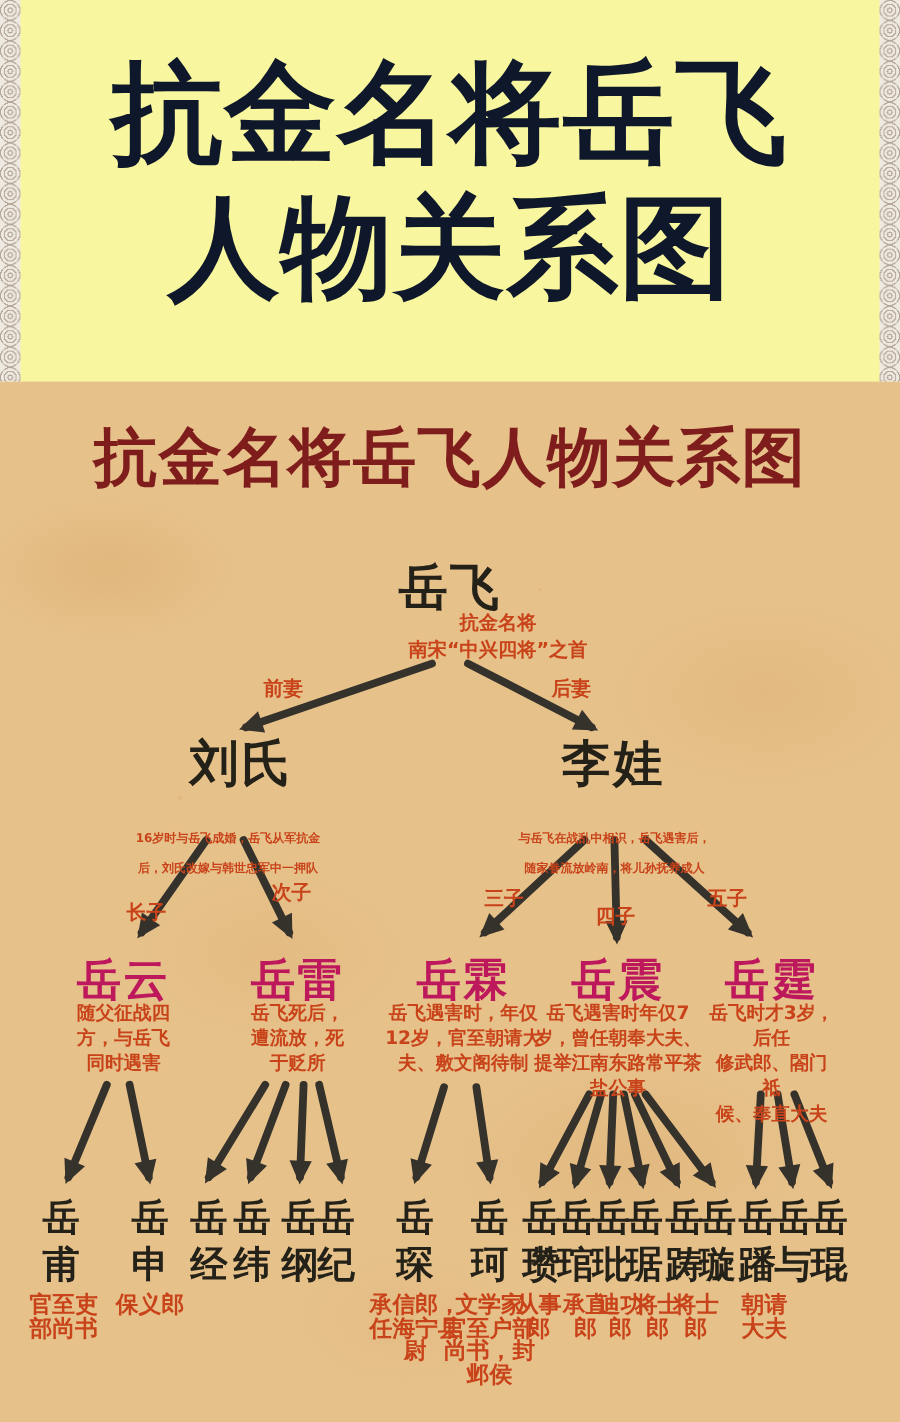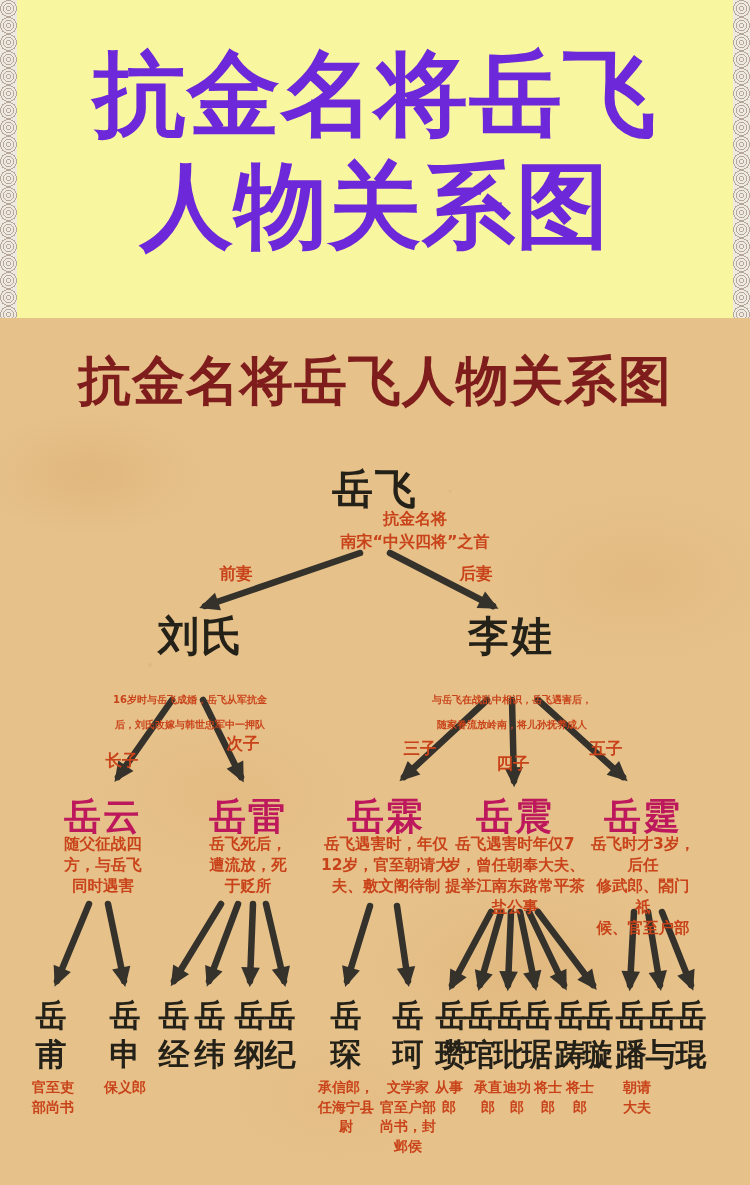--- a/index.html
+++ b/index.html
@@ -20,33 +20,33 @@
   }
   
   #banner{position:absolute;left:0;top:0;width:750px;height:318px;background:#f8f79f;}
   .border-strip{position:absolute;top:0;width:17px;height:318px;background-color:#efeae1;
     background-image:
       radial-gradient(circle at 50% 50%, transparent 0 1.5px, #b4a698 1.5px 2.5px, transparent 2.5px 4.5px, #b4a698 4.5px 5.5px, transparent 5.5px 7.5px, #b4a698 7.5px 8.5px, transparent 8.5px);
     background-size:17px 17px;}
   #strip-left{left:0;}
   #strip-right{right:0;}
   #banner-title{position:absolute;left:50%;top:38px;transform:translateX(-50%);
-    width:720px;text-align:center;color:#6d28d9;font-weight:900;
+    width:720px;text-align:center;color:#0f172a;font-weight:900;
     font-size:93px;line-height:112px;letter-spacing:1px;white-space:pre-line;}
   
   .abs{position:absolute;transform:translateX(-50%);}
   .page-title{top:346px;left:375px;font-size:53px;font-weight:700;color:#7f1d1d;
     white-space:nowrap;letter-spacing:1px;}
   .name-lg{font-size:41px;font-weight:700;color:#242118;white-space:nowrap;letter-spacing:2px;}
   .name-md{font-size:37px;font-weight:700;color:#be185d;white-space:nowrap;letter-spacing:2px;}
   .note{color:#c9431a;font-weight:700;text-align:center;white-space:pre-line;}
   .note-root{font-size:16px;line-height:23px;margin-left:40px;}
   .note-wife{font-size:10px;line-height:25px;}
   .note-son{font-size:15.5px;line-height:21px;}
-  .note-g{font-size:14px;line-height:19.5px;text-align:center;}
+  .note-g{font-size:19px;line-height:19.5px;text-align:center;}
   .rel{color:#c9431a;font-weight:700;font-size:16.5px;white-space:nowrap;}
   .v-name{display:flex;flex-direction:column;align-items:center;
     font-size:31px;line-height:39px;font-weight:700;color:#242118;}
   svg.arrows{position:absolute;left:0;top:0;pointer-events:none;}
   .arrow{stroke:#35312b;stroke-width:6.5;stroke-linecap:round;fill:none;}
 </style>
 </head>
 <body>
 
 <div id="page">
@@ -135,21 +135,21 @@
 12岁，官至朝请大
 夫、敷文阁待制</div>
   <div class="abs name-md" style="left:515px;top:792px;">岳震</div>
   <div class="abs note note-son" style="left:515px;top:834px;">岳飞遇害时年仅7
 岁，曾任朝奉大夫、
 提举江南东路常平茶
 盐公事</div>
   <div class="abs name-md" style="left:643px;top:792px;">岳霆</div>
   <div class="abs note note-son" style="left:643px;top:834px;">岳飞时才3岁，后任
 修武郎、閤门祗
-候、官至户部</div>
+候、奉直大夫</div>
 
   <div class="abs v-name" style="left:51px;top:996px;">
     <span>岳</span>
       <span>甫</span>
   </div>
   <div class="abs note note-g" style="left:53px;top:1078px;">官至吏
 部尚书</div>
 
   <div class="abs v-name" style="left:125px;top:996px;">
     <span>岳</span>

